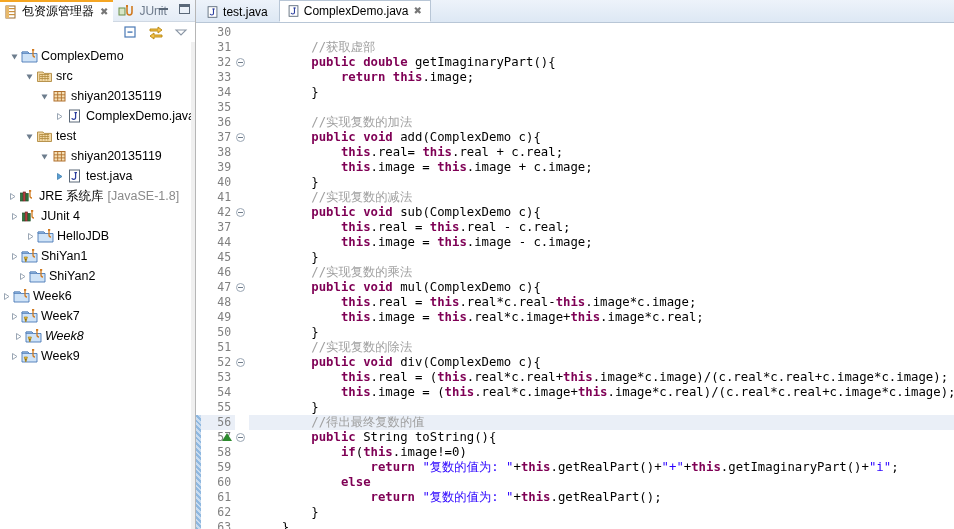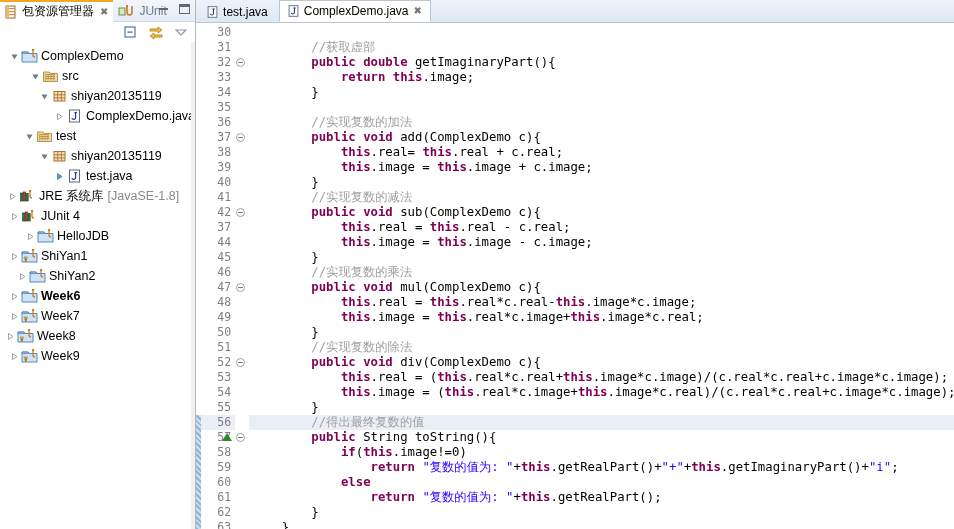--- a/index.html
+++ b/index.html
@@ -319,21 +319,21 @@
           <span class="node-icon">
             <svg width="17" height="16" viewBox="0 0 17 16">
               <path d="M1 4 L7 4 L8.5 5.5 L16 5.5 L16 14 L1 14 Z" fill="#cfe3f7" stroke="#4a79b5" stroke-width="0.9"></path>
               <path d="M1 4 L7 4 L8.5 5.5 L1 5.5 Z" fill="#9dc2e8" stroke="#4a79b5" stroke-width="0.7"></path>
               <path d="M12 2 L12 7 Q12 9 14 9" fill="none" stroke="#d07a20" stroke-width="1.3"></path>
               <rect x="11" y="1" width="2.2" height="1.8" fill="#d07a20"></rect>
             </svg>
           </span>
           <span class="node-label">ComplexDemo</span>
         </div>
-        <div class="tree-row" style="padding-left: 29px;">
+        <div class="tree-row" style="padding-left: 23px;">
           <span class="twisty">
             <svg width="13" height="13" viewBox="0 0 13 13">
               <path d="M3.5 4.5 L9.5 4.5 L6.5 9.5 Z" fill="#6d7d8d"></path>
             </svg>
           </span>
           <span class="node-icon">
             <svg width="17" height="16" viewBox="0 0 17 16">
               <path d="M1.5 4 L7 4 L8.2 5.4 L15.5 5.4 L15.5 13.5 L1.5 13.5 Z" fill="#f3d9a6" stroke="#b08a3e" stroke-width="0.9"></path>
               <path d="M4 6.5 L13 6.5 M4 8.5 L13 8.5 M4 10.5 L13 10.5" stroke="#b08a3e" stroke-width="0.8"></path>
               <path d="M3.6 5.8 L3.6 12.6 M6.2 5.8 L6.2 12.6 M9 5.8 L9 12.6 M11.8 5.8 L11.8 12.6" stroke="#b08a3e" stroke-width="0.7"></path>
@@ -492,21 +492,21 @@
           <span class="node-icon">
             <svg width="17" height="16" viewBox="0 0 17 16">
               <path d="M1 4 L7 4 L8.5 5.5 L16 5.5 L16 14 L1 14 Z" fill="#cfe3f7" stroke="#4a79b5" stroke-width="0.9"></path>
               <path d="M1 4 L7 4 L8.5 5.5 L1 5.5 Z" fill="#9dc2e8" stroke="#4a79b5" stroke-width="0.7"></path>
               <path d="M12 2 L12 7 Q12 9 14 9" fill="none" stroke="#d07a20" stroke-width="1.3"></path>
               <rect x="11" y="1" width="2.2" height="1.8" fill="#d07a20"></rect>
             </svg>
           </span>
           <span class="node-label">ShiYan2</span>
         </div>
-        <div class="tree-row" style="padding-left: 8px; font-weight: bold;">
+        <div class="tree-row" style="">
           <span class="twisty">
             <svg width="13" height="13" viewBox="0 0 13 13">
               <path d="M4.5 3.5 L9 6.5 L4.5 9.5 Z" fill="none" stroke="#9aa6b4" stroke-width="1"></path>
             </svg>
           </span>
           <span class="node-icon">
             <svg width="17" height="16" viewBox="0 0 17 16">
               <path d="M1 4 L7 4 L8.5 5.5 L16 5.5 L16 14 L1 14 Z" fill="#cfe3f7" stroke="#4a79b5" stroke-width="0.9"></path>
               <path d="M1 4 L7 4 L8.5 5.5 L1 5.5 Z" fill="#9dc2e8" stroke="#4a79b5" stroke-width="0.7"></path>
               <path d="M12 2 L12 7 Q12 9 14 9" fill="none" stroke="#d07a20" stroke-width="1.3"></path>
@@ -526,21 +526,21 @@
               <path d="M1 4 L7 4 L8.5 5.5 L16 5.5 L16 14 L1 14 Z" fill="#cfe3f7" stroke="#4a79b5" stroke-width="0.9"></path>
               <path d="M1 4 L7 4 L8.5 5.5 L1 5.5 Z" fill="#9dc2e8" stroke="#4a79b5" stroke-width="0.7"></path>
               <path d="M12 2 L12 7 Q12 9 14 9" fill="none" stroke="#d07a20" stroke-width="1.3"></path>
               <rect x="11" y="1" width="2.2" height="1.8" fill="#d07a20"></rect>
               <path d="M3.2 9 L6.4 9 L4.8 14 Z" fill="#f5c542" stroke="#a07c10" stroke-width="0.7"></path>
               <rect x="4.4" y="10.6" width="0.9" height="1.8" fill="#5a4400"></rect>
             </svg>
           </span>
           <span class="node-label">Week7</span>
         </div>
-        <div class="tree-row" style="padding-left: 4px;">
+        <div class="tree-row" style="padding-left: 12px; font-style: italic;">
           <span class="twisty">
             <svg width="13" height="13" viewBox="0 0 13 13">
               <path d="M4.5 3.5 L9 6.5 L4.5 9.5 Z" fill="none" stroke="#9aa6b4" stroke-width="1"></path>
             </svg>
           </span>
           <span class="node-icon">
             <svg width="17" height="16" viewBox="0 0 17 16">
               <path d="M1 4 L7 4 L8.5 5.5 L16 5.5 L16 14 L1 14 Z" fill="#cfe3f7" stroke="#4a79b5" stroke-width="0.9"></path>
               <path d="M1 4 L7 4 L8.5 5.5 L1 5.5 Z" fill="#9dc2e8" stroke="#4a79b5" stroke-width="0.7"></path>
               <path d="M12 2 L12 7 Q12 9 14 9" fill="none" stroke="#d07a20" stroke-width="1.3"></path>

